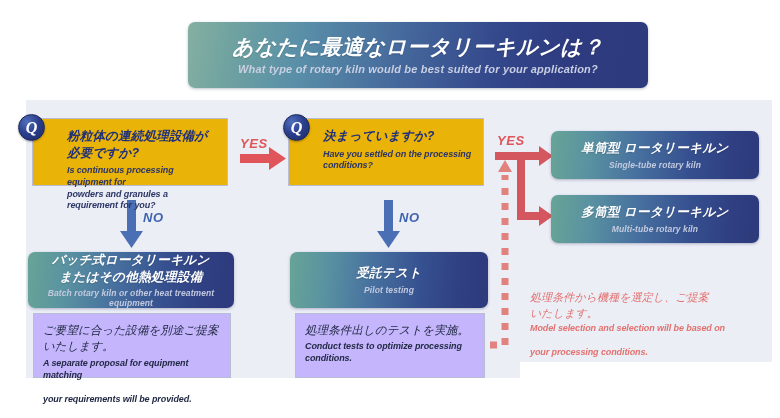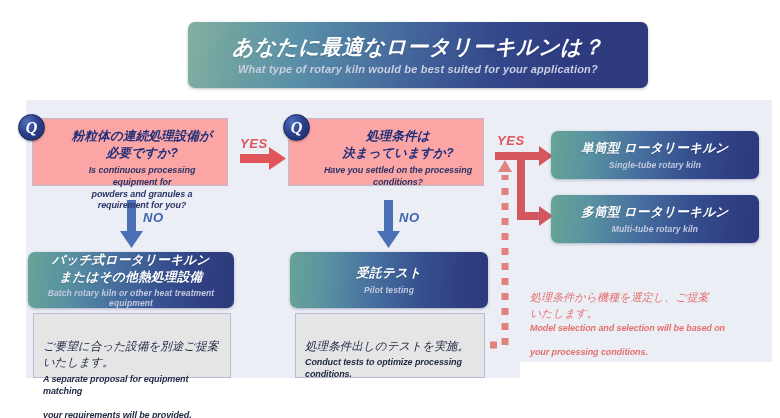--- a/index.html
+++ b/index.html
@@ -36,24 +36,23 @@
     text-shadow: 0 1px 1px rgba(0,0,0,.18);
   }
   #header-sub {
     color: #c9cfe2; font-size: 11px; font-weight: bold;
     letter-spacing: .2px; margin-top: 5px;
   }
 
   
   .q-card {
     position: absolute;
-    background: #fca5a5;
+    background: #eab308;
     border: 1px solid #b9bdd4;
     padding: 9px 10px 9px 34px;
-    text-align: center;
   }
   #q1 { left: 32px;  top: 118px; width: 196px; height: 68px; }
   #q2 { left: 288px; top: 118px; width: 196px; height: 68px; }
 
   .q-badge {
     position: absolute; width: 27px; height: 27px; border-radius: 50%;
     background: radial-gradient(circle at 32% 28%, #4f6fbd 0%, #2b3f8e 46%, #1d2a63 100%);
     border: 1px solid #1b2657;
     box-shadow: 0 1px 2px rgba(0,0,0,.28);
     display: flex; align-items: center; justify-content: center;
@@ -90,22 +89,22 @@
   .ans-en { color:#c3cadf; font-size:8.5px; font-weight:bold;
             margin-top:3px; letter-spacing:.1px; text-align:center; }
 
   #ans-single { left: 551px; top: 131px; width: 208px; height: 48px; }
   #ans-multi  { left: 551px; top: 195px; width: 208px; height: 48px; }
   #ans-batch  { left: 28px;  top: 252px; width: 206px; height: 56px; }
   #ans-pilot  { left: 290px; top: 252px; width: 198px; height: 56px; }
 
   
   .desc-card {
-    position: absolute; background: #e5e5e5;
-    border: 1px solid #b9bdd4; padding: 24px 9px;
+    position: absolute; background: #c4b5fd;
+    border: 1px solid #b9bdd4; padding: 8px 9px;
   }
   #desc-batch { left: 33px;  top: 313px; width: 198px; height: 65px; }
   #desc-pilot { left: 295px; top: 313px; width: 190px; height: 65px; }
   .desc-ja { color:#222a45; font-size:11.5px; line-height:1.42; letter-spacing:.1px; }
   .desc-en { color:#222a45; font-size:9px; font-weight:bold;
              line-height:1.35; margin-top:2px; letter-spacing:-.1px; }
 
   
   #note-red { position:absolute; left:530px; top:290px; width:232px; }
   .note-ja { color:#e2716f; font-size:11px; line-height:1.42; letter-spacing:.1px; }
@@ -178,21 +177,20 @@
     <div class="q-ja">粉粒体の連続処理設備が</div>
     <div class="q-ja">必要ですか?</div>
     <div class="q-en">Is continuous processing equipment for</div>
     <div class="q-en" style="margin-top:0">powders and granules a requirement for you?</div>
   </div>
   <div class="q-badge" id="q1-badge">
     <span class="q-badge-letter">Q</span>
   </div>
 
   <div class="q-card" id="q2">
-    <div class="q-ja">処理条件は</div>
     <div class="q-ja">決まっていますか?</div>
     <div class="q-en">Have you settled on the processing conditions?</div>
   </div>
   <div class="q-badge" id="q2-badge">
     <span class="q-badge-letter">Q</span>
   </div>
 
   <div class="lbl-yes" id="yes1">YES</div>
   <div class="lbl-yes" id="yes2">YES</div>
   <div class="lbl-no" id="no1">NO</div>

